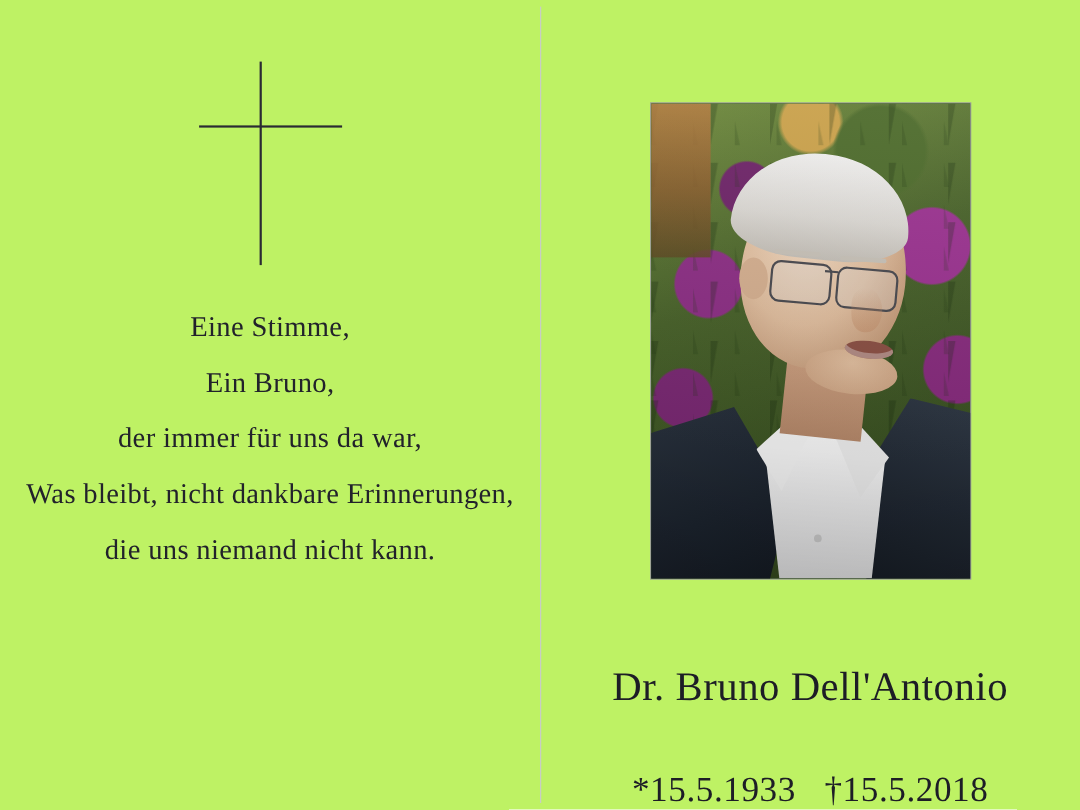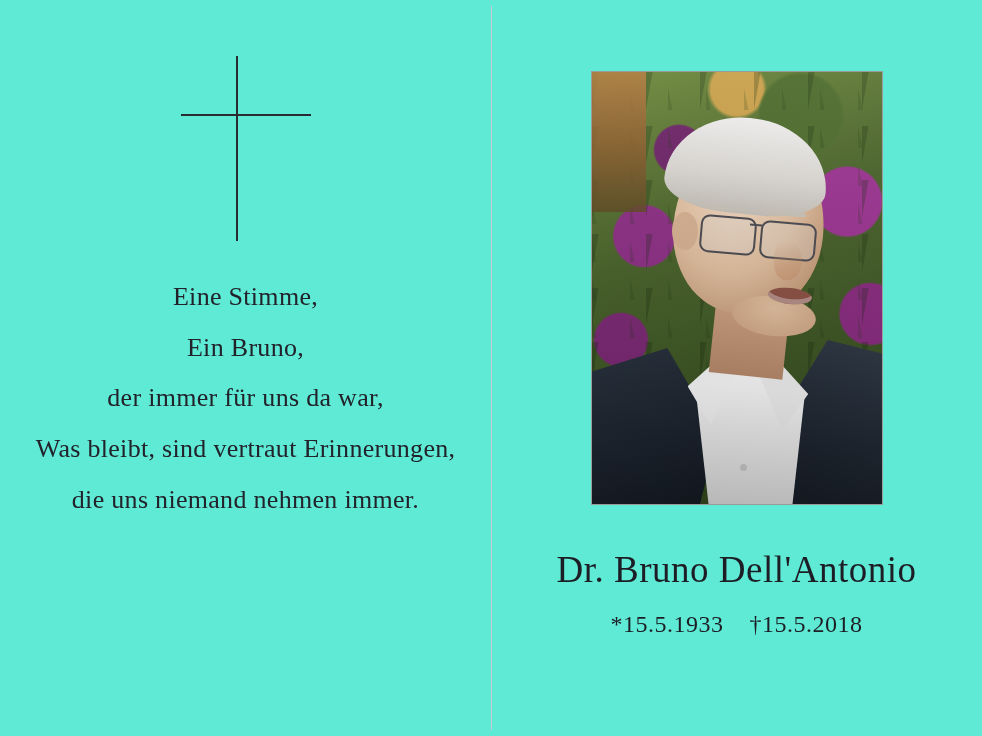--- a/index.html
+++ b/index.html
@@ -12,21 +12,21 @@
     height: 736px;
     overflow: hidden;
     font-family: "Liberation Serif", serif;
     color: #1b1b22;
   }
 
   .card {
     position: relative;
     width: 982px;
     height: 736px;
-    background: #5eead4;
+    background: #bef264;
     display: flex;
   }
 
   
   .fold-line {
     position: absolute;
     left: 491px;
     top: 6px;
     width: 1px;
     height: 724px;
@@ -81,21 +81,22 @@
   .verse .line {
     display: block;
     white-space: nowrap;
   }
 
   
   .right-panel {
     display: flex;
     flex-direction: column;
     align-items: center;
-    padding-top: 72px;
+    padding-top: 94px;
+    gap: 33px;
   }
 
   .portrait {
     width: 290px;
     height: 432px;
     position: relative;
     overflow: hidden;
     background: #3b5a2a;
     box-shadow: 0 0 0 1px #9b9b9b;
   }
@@ -269,21 +270,21 @@
     font-family: "Liberation Serif", serif;
     font-size: 37px;
     letter-spacing: 0.5px;
     color: #1d1d26;
     white-space: nowrap;
   }
 
   .dates {
     margin-top: 20px;
     font-family: "Liberation Serif", serif;
-    font-size: 24px;
+    font-size: 32px;
     color: #1d1d26;
     letter-spacing: 0.5px;
     white-space: nowrap;
   }
   .dates .gap { display: inline-block; width: 26px; }
 </style>
 </head>
 <body>
 
 <div class="card">
@@ -294,22 +295,22 @@
 
     <div class="cross">
       <div class="vbar"></div>
       <div class="hbar"></div>
     </div>
 
     <div class="verse">
       <span class="line">Eine Stimme,</span>
       <span class="line">Ein Bruno,</span>
       <span class="line">der immer für uns da war,</span>
-      <span class="line">Was bleibt, sind vertraut Erinnerungen,</span>
-      <span class="line">die uns niemand nehmen immer.</span>
+      <span class="line">Was bleibt, nicht dankbare Erinnerungen,</span>
+      <span class="line">die uns niemand nicht kann.</span>
     </div>
 
   </div>
 
   <div class="panel right-panel">
 
     <div class="portrait">
       <div class="bg"></div>
       <div class="bg-stem"></div>
       <div class="wall"></div>

